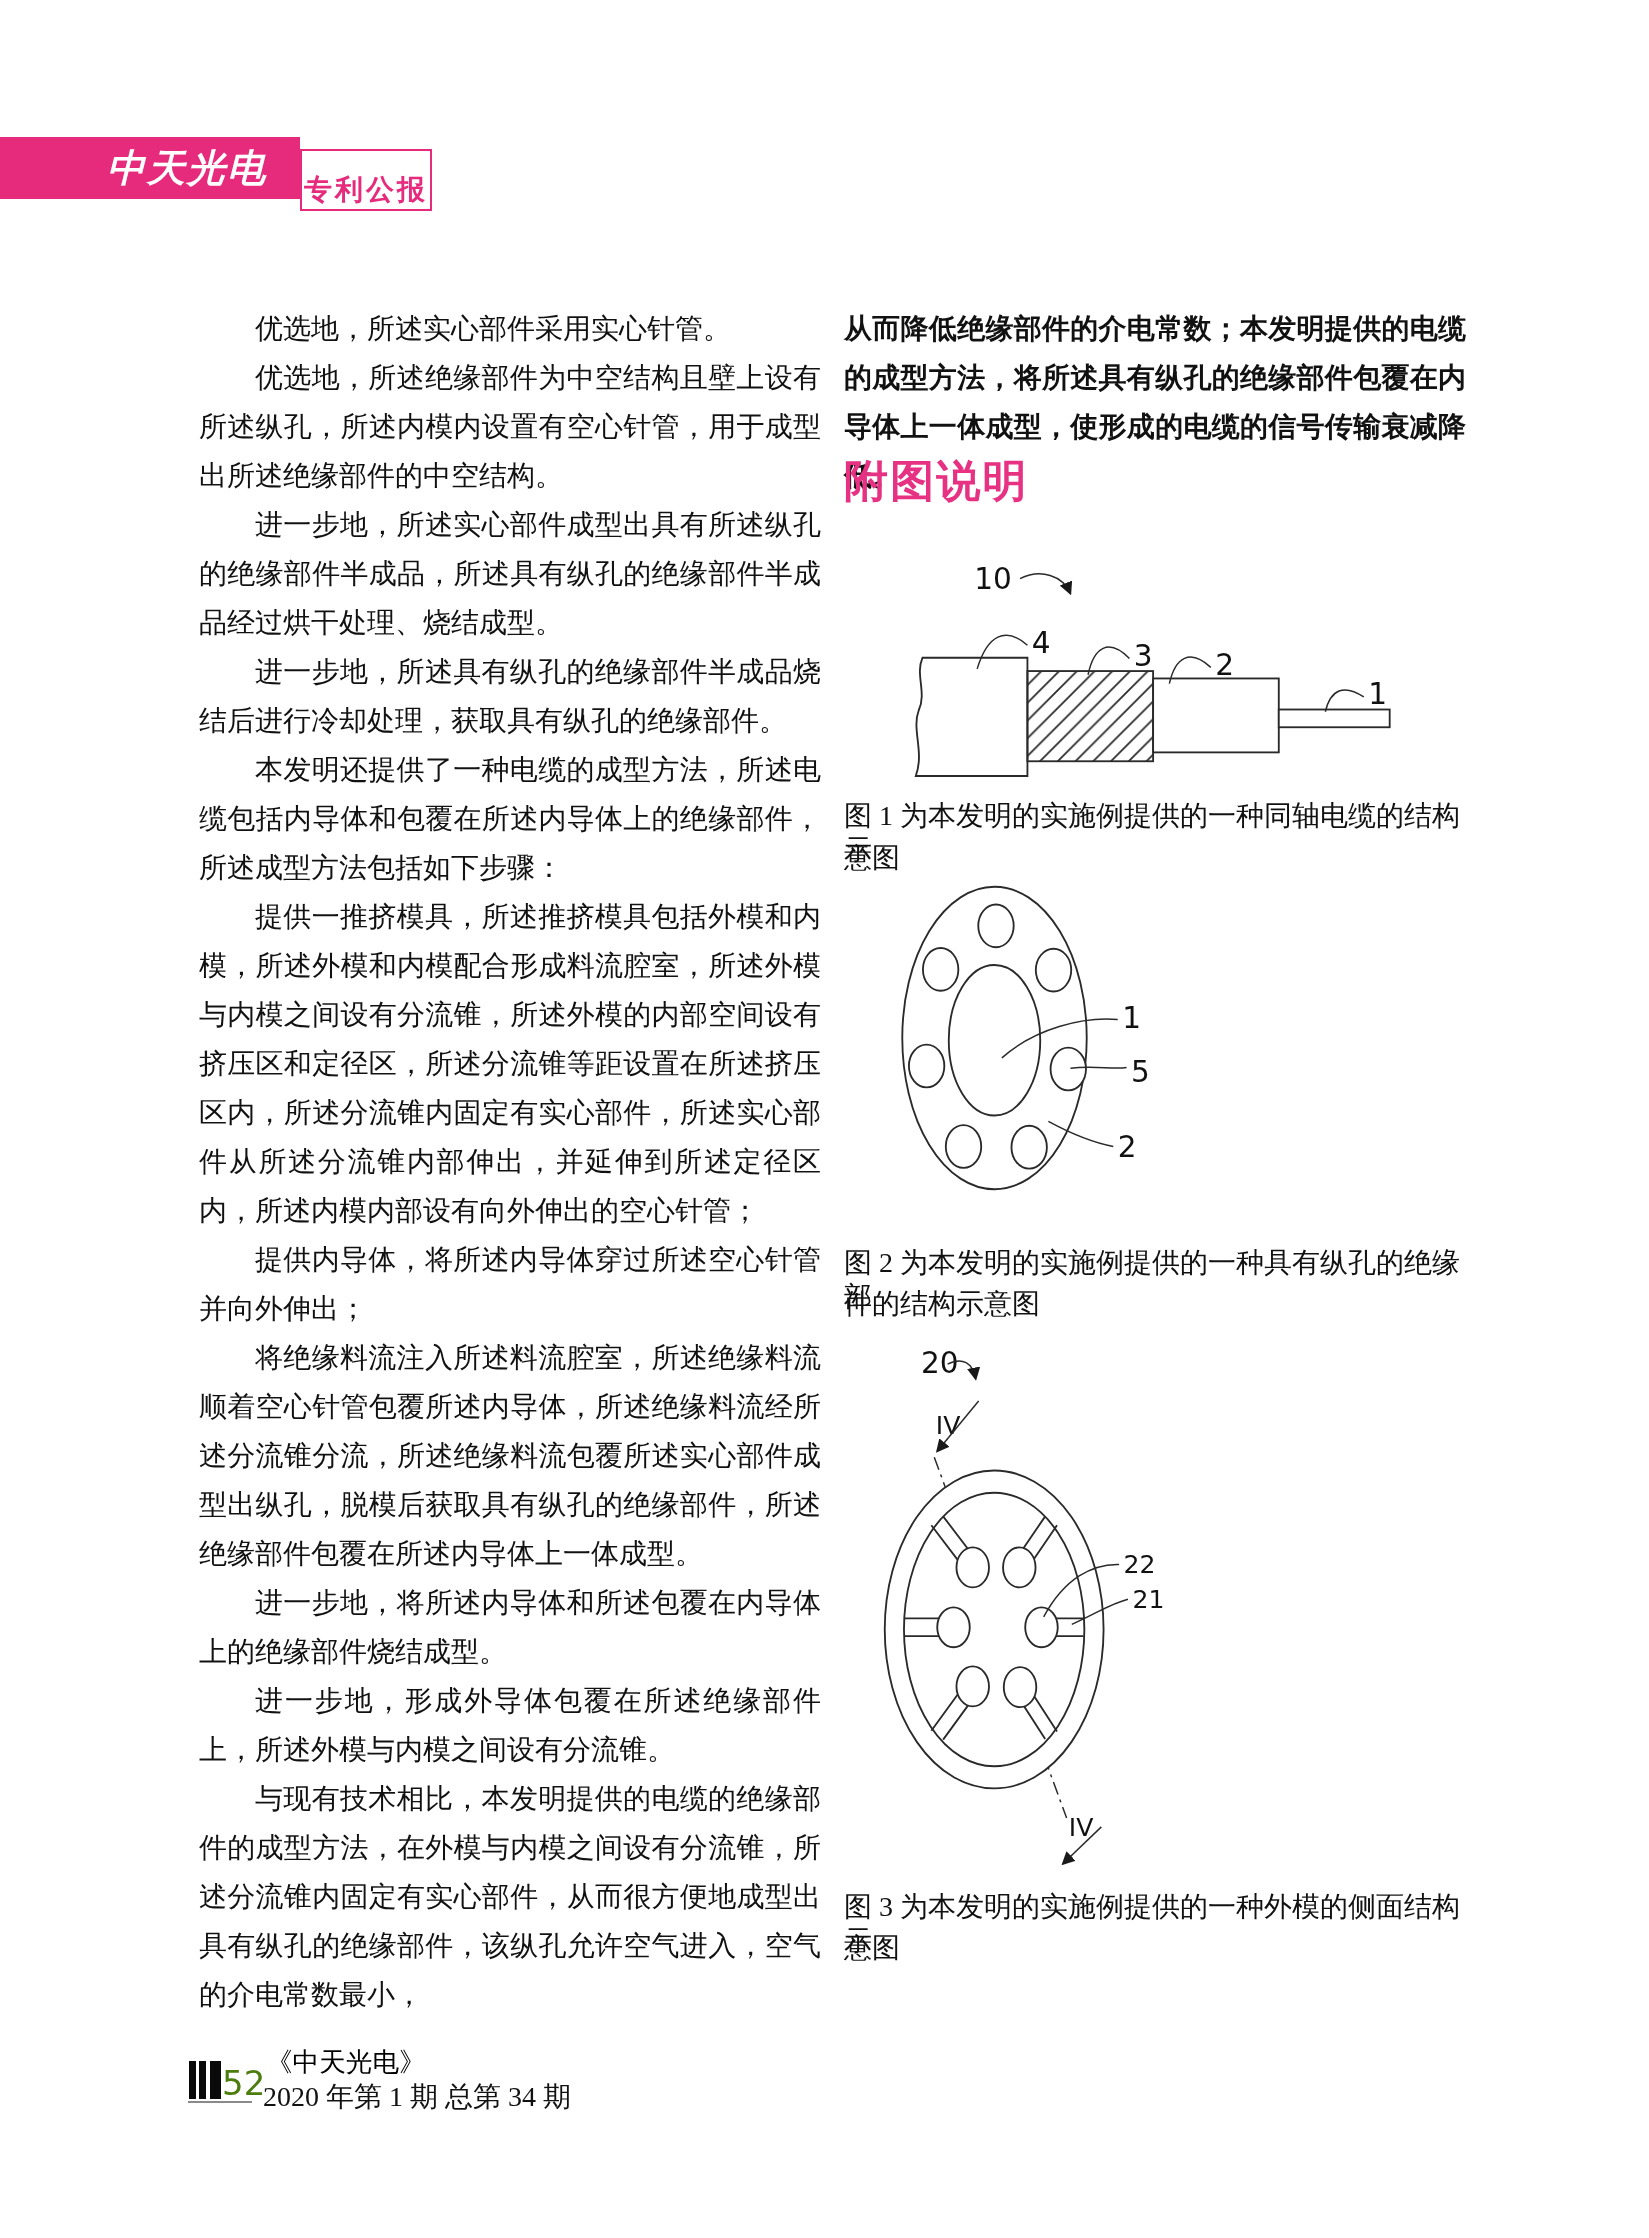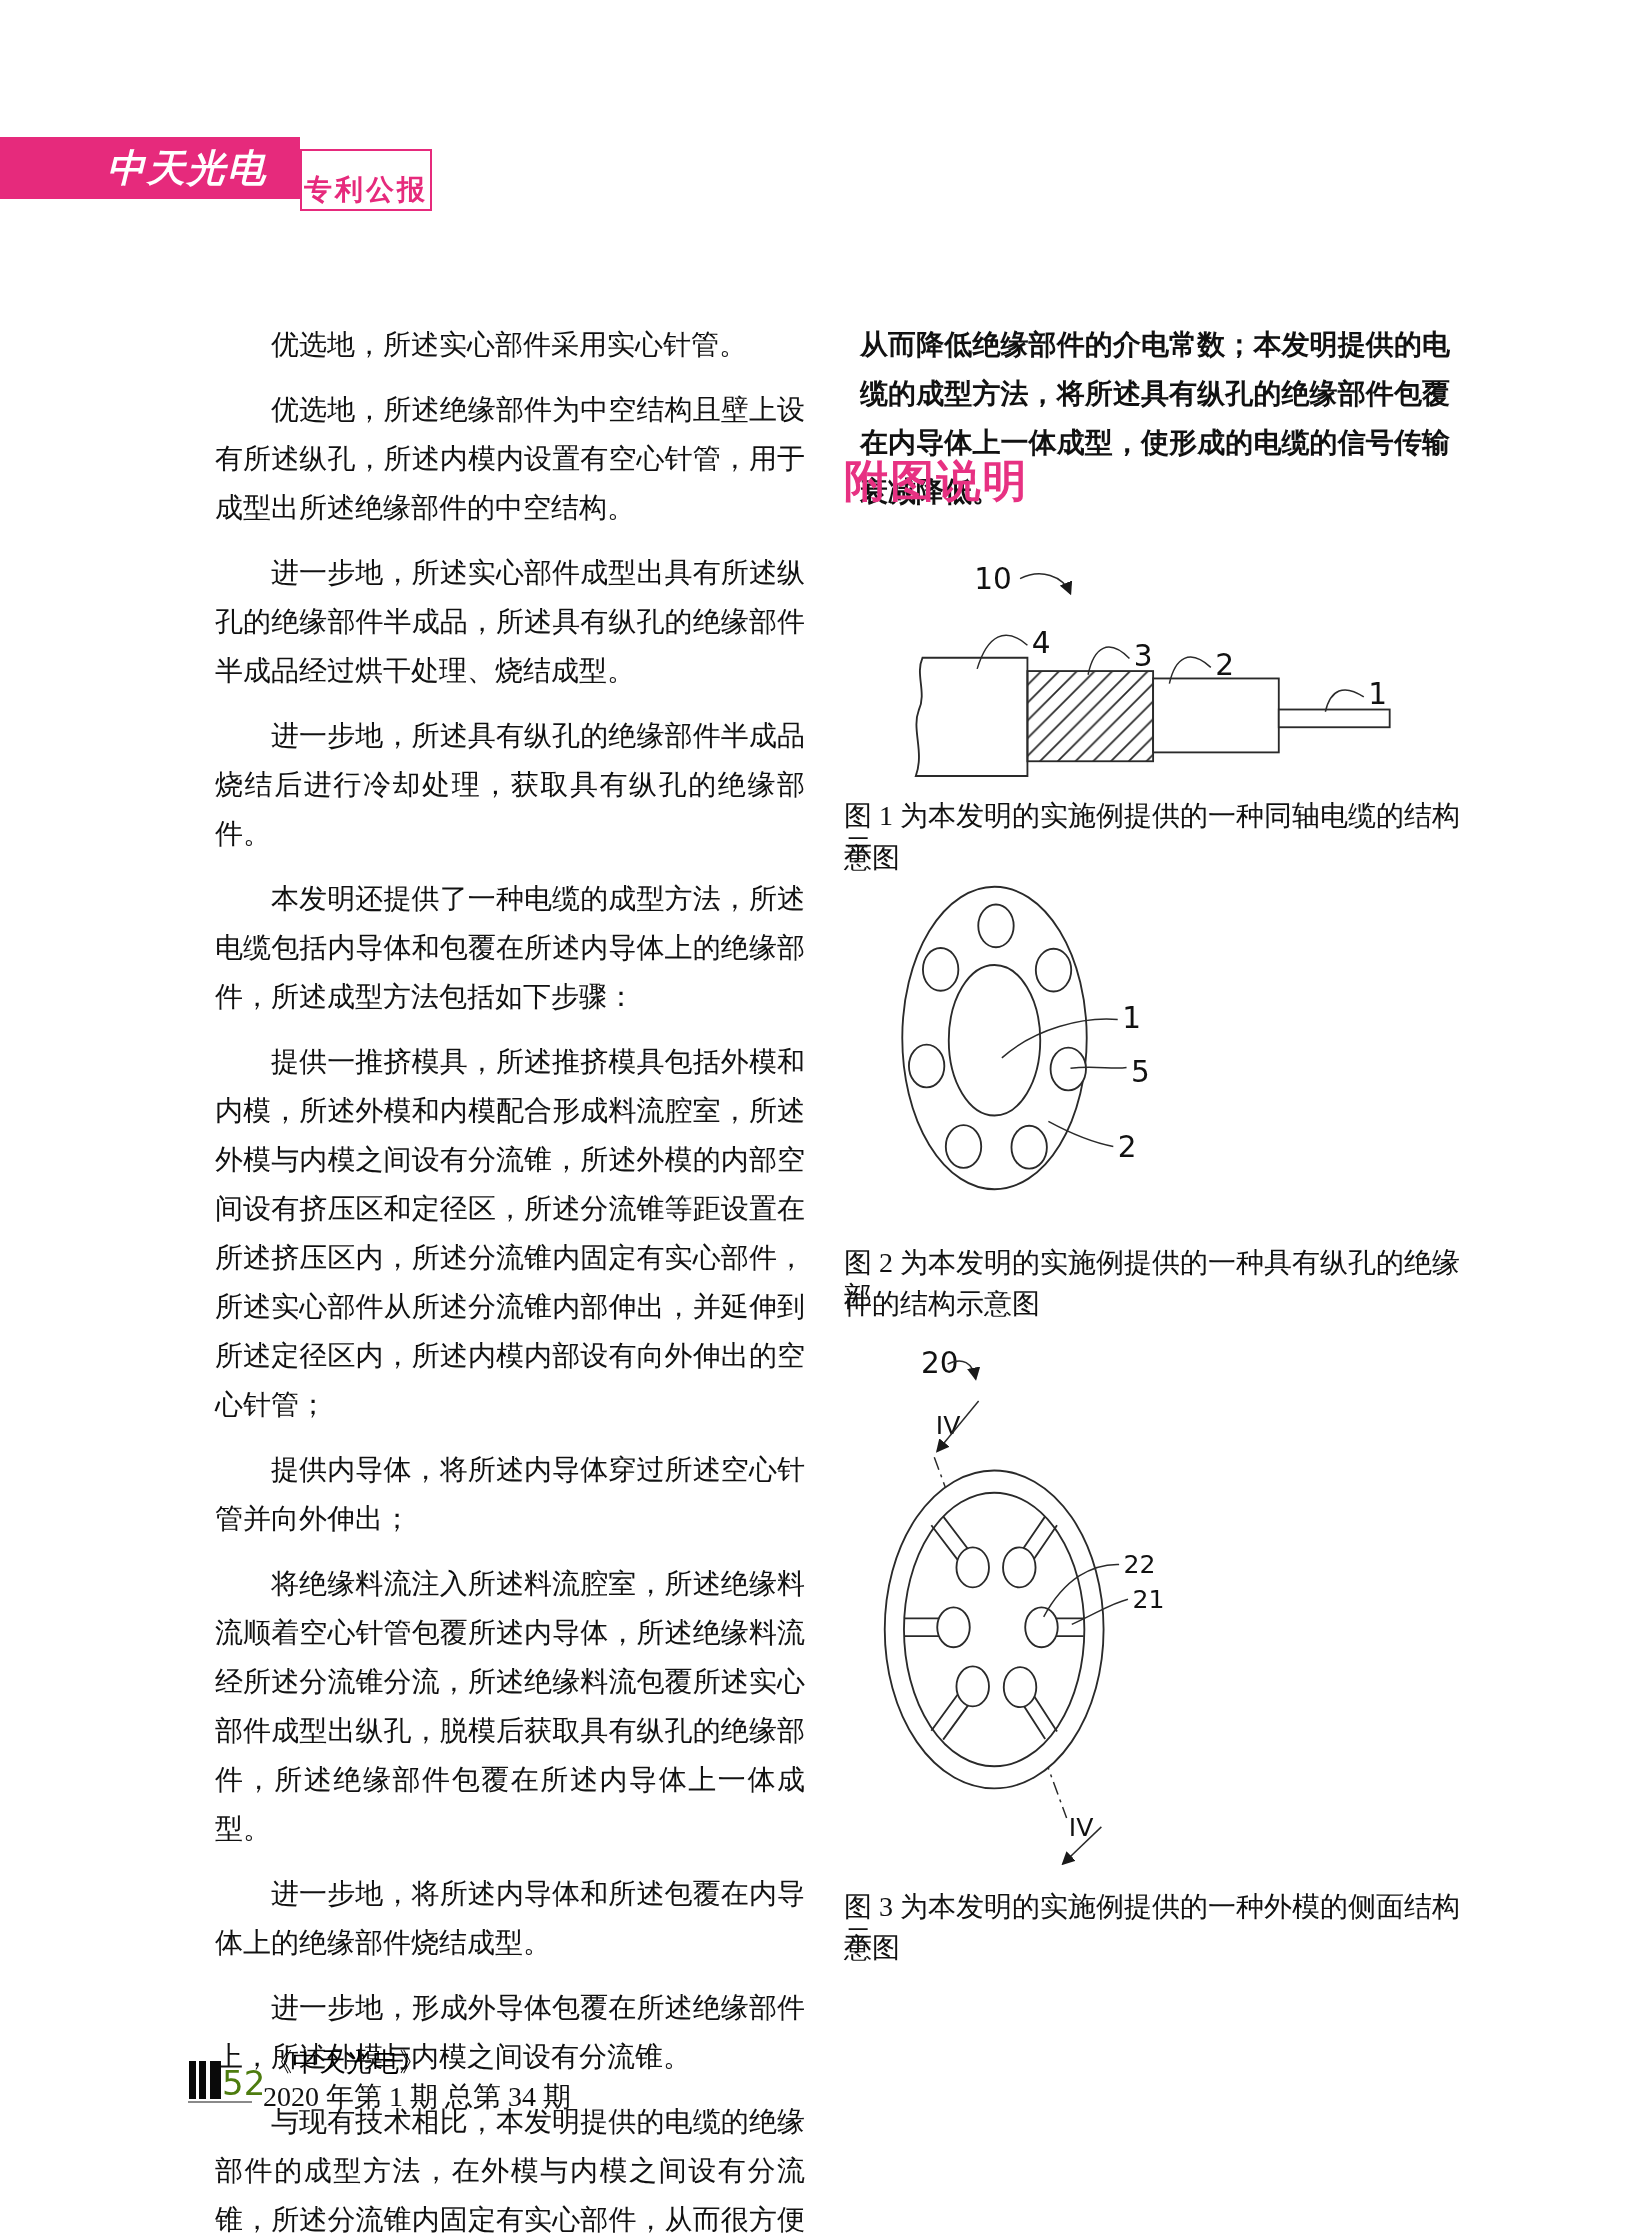--- a/index.html
+++ b/index.html
@@ -24,21 +24,21 @@
   }
   .badge span {
     color:#e62a7c; font-size:28px; font-weight:bold; letter-spacing:3px;
     font-family:"Liberation Sans", sans-serif;
   }
   
   .col {
     position:absolute; top:304px; width:622px; font-size:28px; line-height:49px;
     text-align:justify; text-justify:inter-ideograph;
   }
-  .col p { margin:16px; text-indent:2em; }
+  .col p { margin:0; text-indent:2em; }
   .col p.noindent { text-indent:0; }
   .left-col  { left:199px; }
   .right-col { left:844px;font-weight:bold; }
   .section-heading {
     position:absolute; left:844px; top:452px; font-size:44px; font-weight:bold;
     color:#e73182; letter-spacing:2.2px; font-family:"Liberation Sans", sans-serif;
   }
   
   svg.fig { position:absolute; overflow:visible; }
   .fig-line   { fill:none; stroke:#2a2a2a; stroke-width:2.5; }

